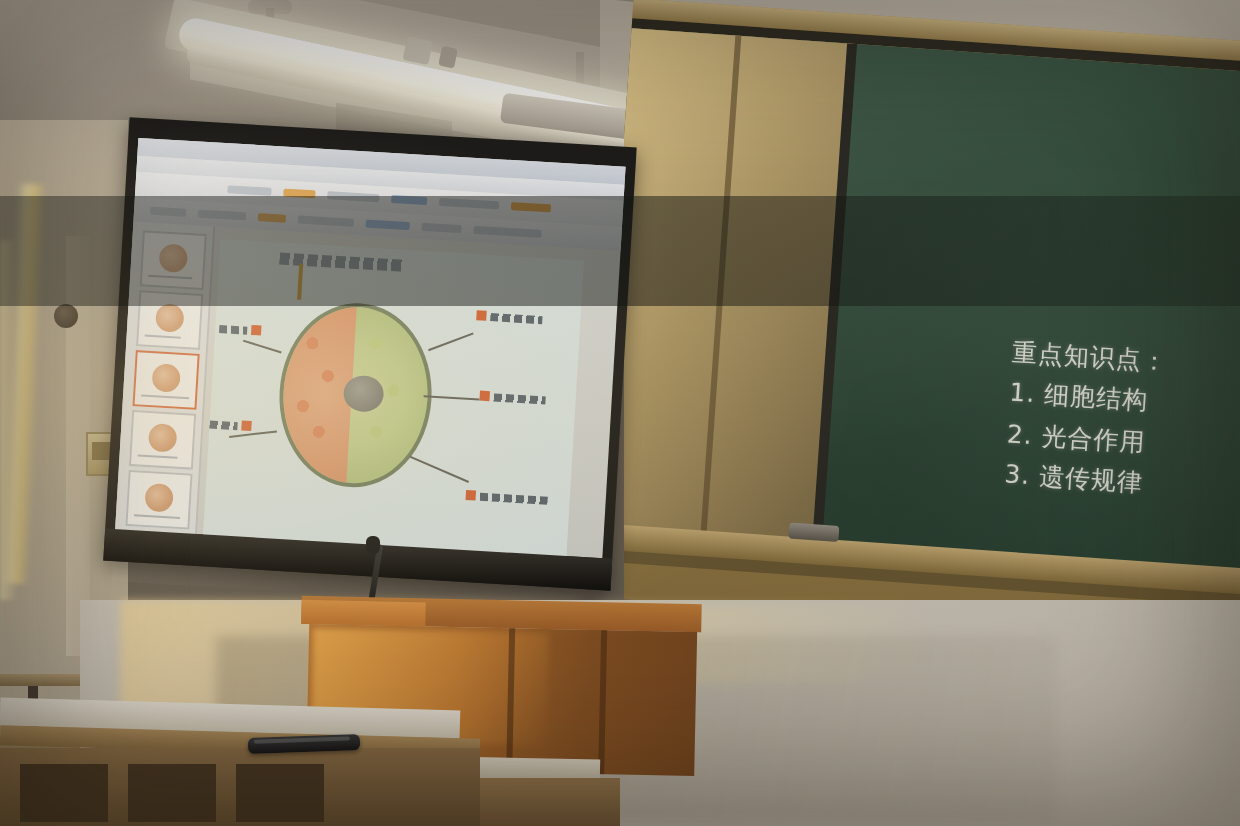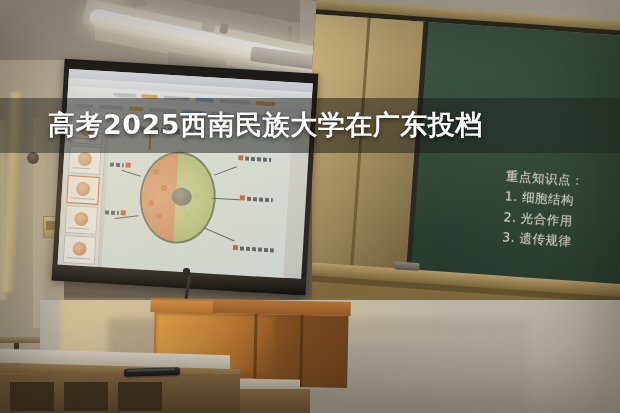--- a/index.html
+++ b/index.html
@@ -416,15 +416,14 @@
     <span class="desk-slot" style="left:118px;width:44px;top:8px;"></span>
   </div>
   <div id="remote" class="abs">
     <div id="remote-hl" class="abs"></div>
   </div>
 
   <div id="grade" class="abs"></div>
   <div id="vignette" class="abs"></div>
 
   <div id="title-band" class="abs"></div>
-  <div id="title-text" class="abs">高考2025西南民族大学在广东投档</div>
 
 </div>
 
 </body></html>

